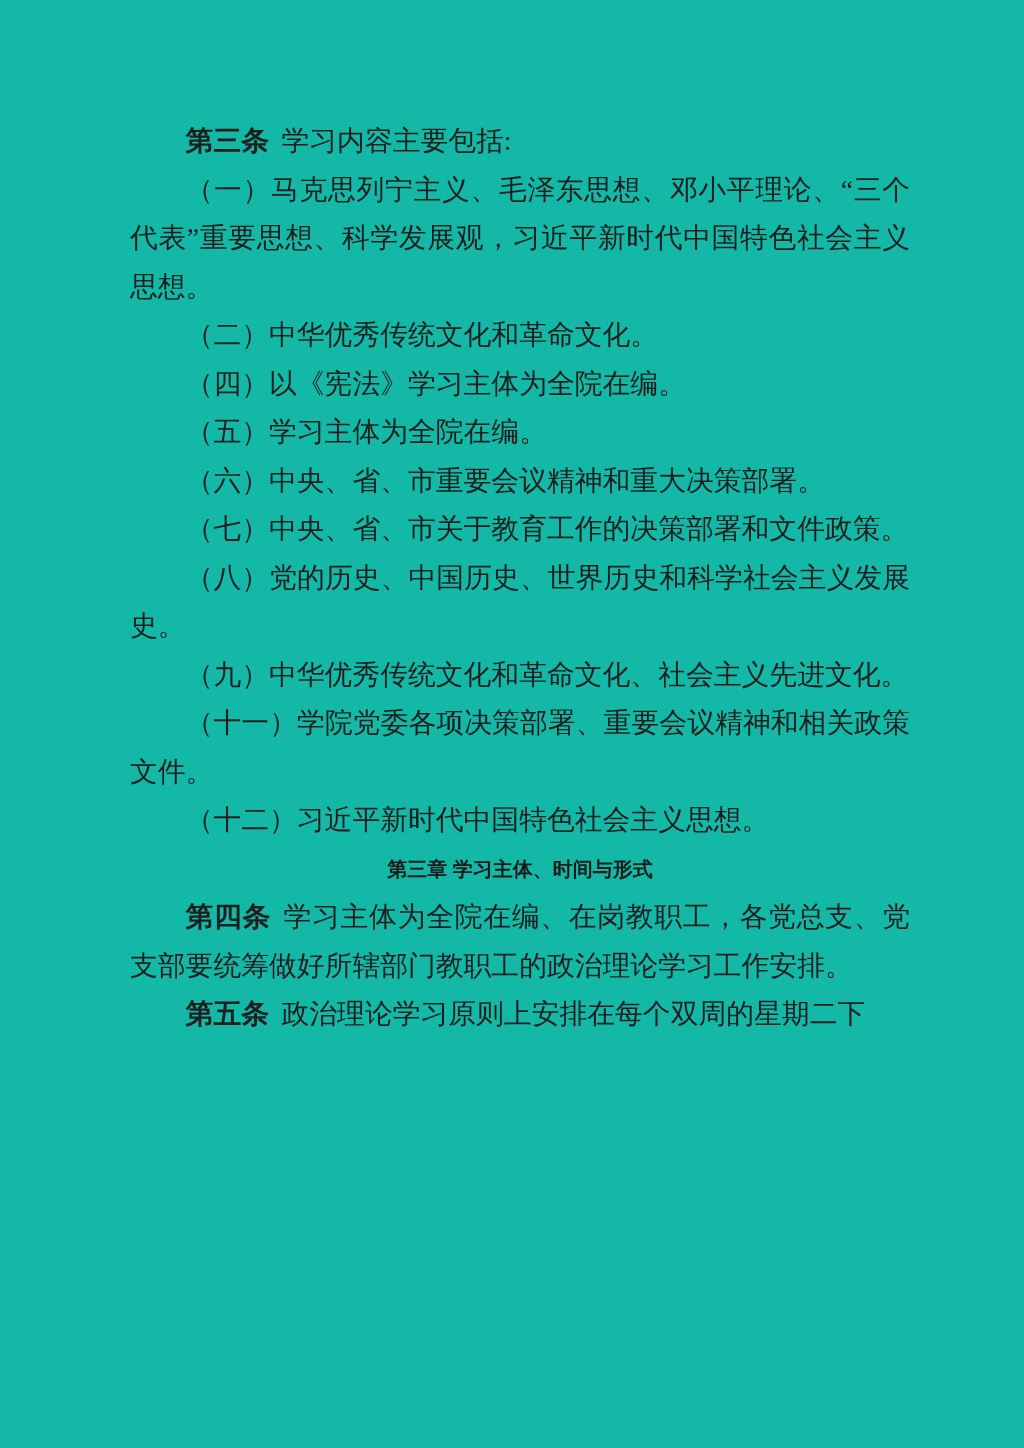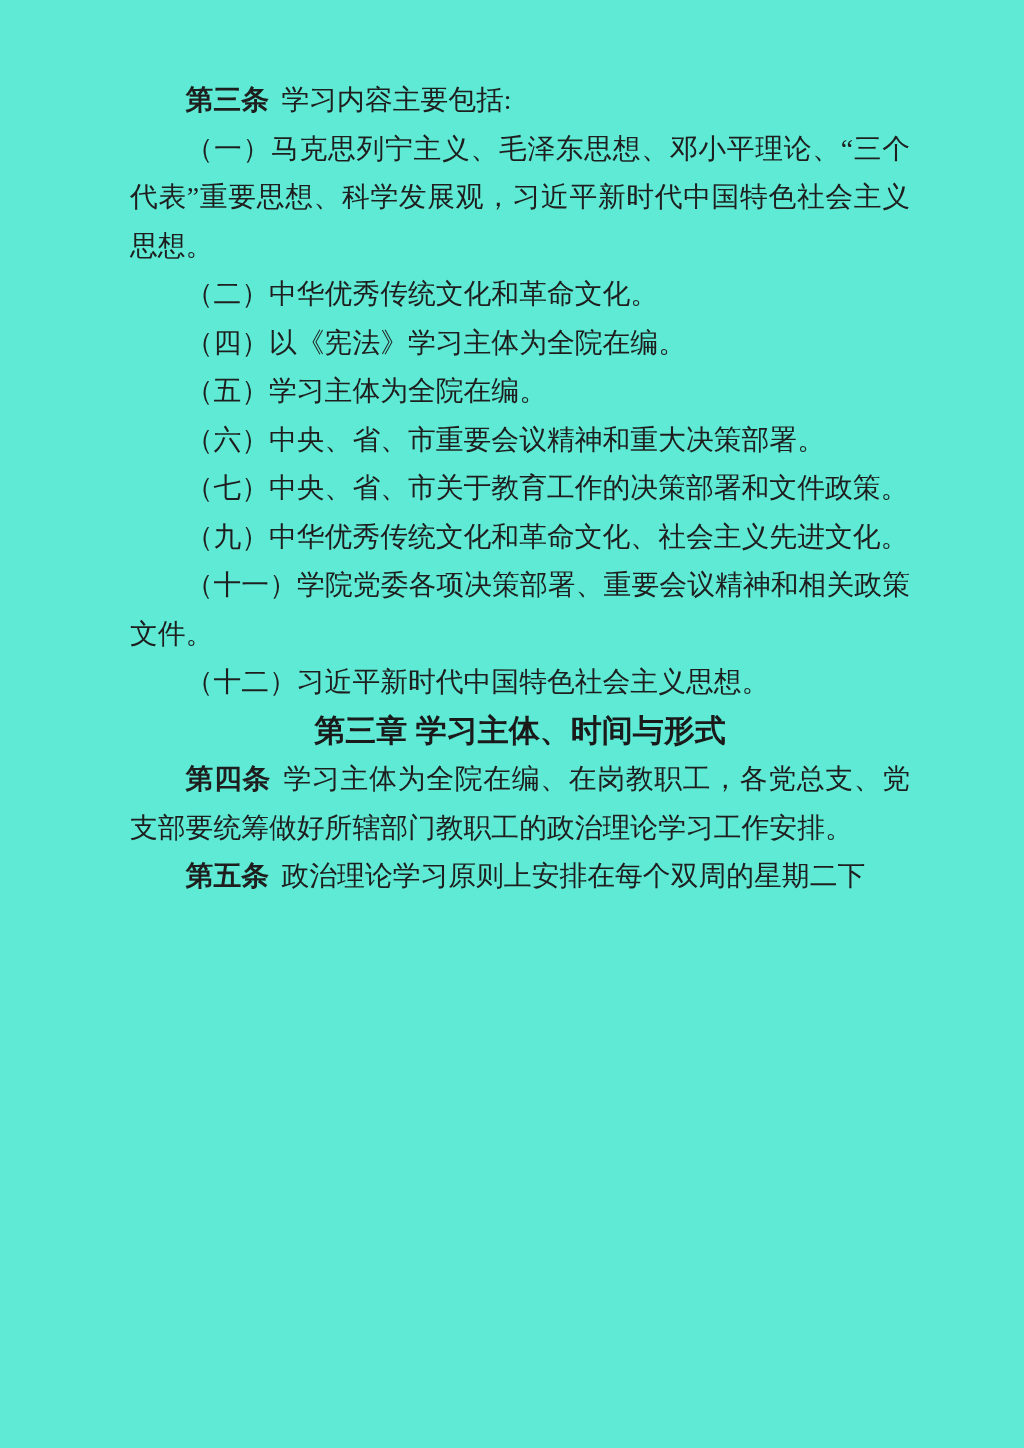--- a/index.html
+++ b/index.html
@@ -4,23 +4,23 @@
 <style>
   html, body {
     margin: 0;
     padding: 0;
     background: #ffffff;
   }
   .page {
     position: relative;
     width: 1024px;
     height: 1448px;
-    background: #5eead4;
+    background: #14b8a6;
     box-sizing: border-box;
-    padding: 76px 114px 0 130px;
+    padding: 117px 114px 0 130px;
     overflow: hidden;
   }
   .doc {
     width: 780px;
   }
   .para {
     margin: 0;
     padding: 0;
     font-family: "Liberation Serif", serif;
     font-size: 27.8px;
@@ -32,39 +32,40 @@
   }
   .article-label {
     font-weight: 700;
     margin-right: 0.45em;
   }
   .chapter {
     margin: 0;
     padding: 0;
     font-family: "Liberation Sans", sans-serif;
     font-weight: 700;
-    font-size: 31px;
+    font-size: 20px;
     line-height: 48.5px;
     color: #1a1a1a;
     text-align: center;
     text-indent: 0;
   }
 </style>
 </head>
 <body>
 
 <div class="page">
   <div class="doc" id="doc-body">
       <p class="para"><span class="article-label">第三条</span><span>学习内容主要包括:</span></p>
       <p class="para">（一）马克思列宁主义、毛泽东思想、邓小平理论、“三个代表”重要思想、科学发展观，习近平新时代中国特色社会主义思想。</p>
       <p class="para">（二）中华优秀传统文化和革命文化。</p>
       <p class="para">（四）以《宪法》学习主体为全院在编。</p>
       <p class="para">（五）学习主体为全院在编。</p>
       <p class="para">（六）中央、省、市重要会议精神和重大决策部署。</p>
       <p class="para">（七）中央、省、市关于教育工作的决策部署和文件政策。</p>
+      <p class="para">（八）党的历史、中国历史、世界历史和科学社会主义发展史。</p>
       <p class="para">（九）中华优秀传统文化和革命文化、社会主义先进文化。</p>
       <p class="para">（十一）学院党委各项决策部署、重要会议精神和相关政策文件。</p>
       <p class="para">（十二）习近平新时代中国特色社会主义思想。</p>
       <h2 class="chapter">第三章 学习主体、时间与形式</h2>
       <p class="para"><span class="article-label">第四条</span><span>学习主体为全院在编、在岗教职工，各党总支、党支部要统筹做好所辖部门教职工的政治理论学习工作安排。</span></p>
       <p class="para"><span class="article-label">第五条</span><span>政治理论学习原则上安排在每个双周的星期二下</span></p>
     </div>
 </div>
 
 </body></html>

